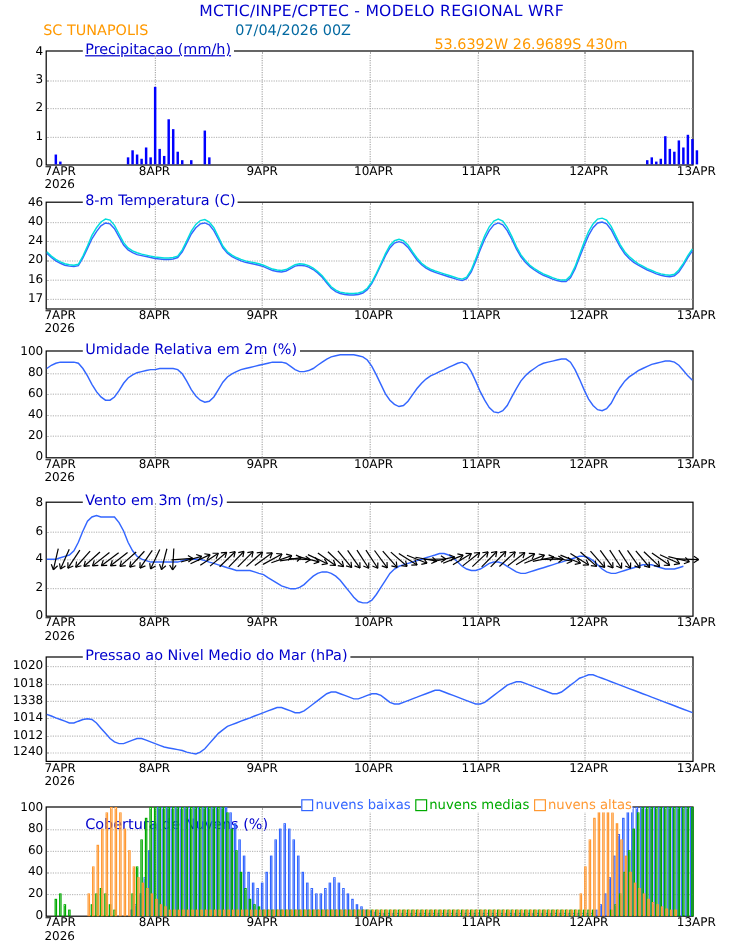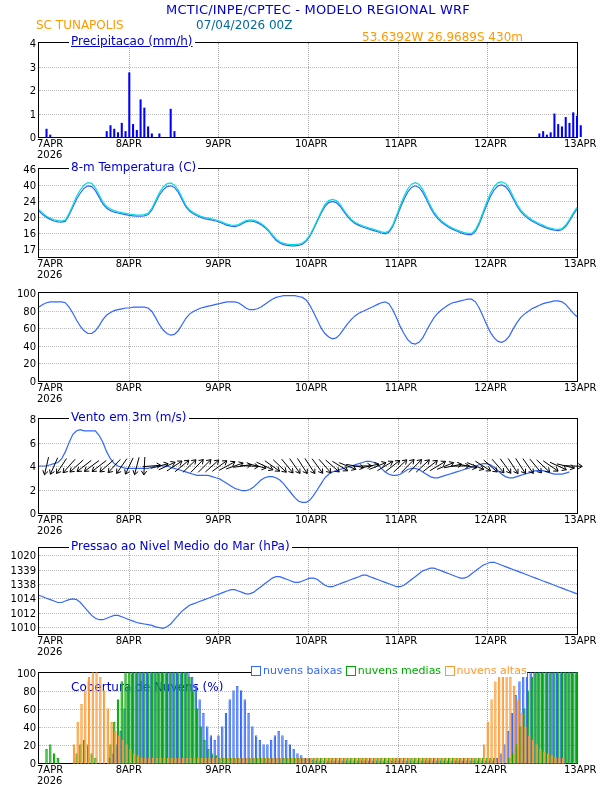--- a/index.html
+++ b/index.html
@@ -112,20 +112,21 @@
       <div class="tickx" style="left: 448.333px;"></div>
       <div class="xlab" style="left: 435.333px;">12APR</div>
       <div class="xlab" style="left: 525px;">13APR</div>
       <div class="xlab2">2026</div>
       <svg width="538" height="88">
         <path d="M0.0,42.0 L3.8,45.6 L7.5,48.4 L11.3,50.4 L15.0,52.0 L18.8,52.8 L22.6,53.2 L26.3,52.4 L30.1,46.0 L33.9,38.0 L37.6,30.0 L41.4,24.0 L45.1,19.2 L48.9,16.8 L52.7,17.6 L56.4,21.6 L60.2,28.4 L64.0,35.2 L67.7,39.2 L71.5,41.6 L75.2,43.2 L79.0,44.0 L82.8,44.8 L86.5,45.6 L90.3,46.4 L94.1,46.8 L97.8,47.2 L101.6,47.2 L105.3,46.8 L109.1,45.6 L112.9,40.8 L116.6,33.6 L120.4,26.0 L124.2,20.8 L127.9,17.6 L131.7,16.8 L135.4,18.4 L139.2,23.2 L143.0,30.4 L146.7,37.6 L150.5,42.0 L154.3,44.8 L158.0,46.8 L161.8,48.4 L165.5,49.6 L169.3,50.4 L173.1,51.2 L176.8,52.0 L180.6,53.2 L184.3,54.8 L188.1,56.4 L191.9,57.2 L195.6,57.6 L199.4,56.8 L203.2,54.8 L206.9,52.8 L210.7,52.0 L214.4,52.4 L218.2,53.6 L222.0,55.6 L225.7,58.4 L229.5,62.0 L233.3,66.8 L237.0,71.2 L240.8,74.0 L244.5,75.6 L248.3,76.4 L252.1,76.8 L255.8,76.8 L259.6,76.4 L263.4,75.2 L267.1,72.4 L270.9,67.2 L274.6,60.0 L278.4,52.0 L282.2,44.0 L285.9,37.6 L289.7,33.6 L293.5,32.4 L297.2,33.6 L301.0,37.2 L304.7,42.4 L308.5,47.6 L312.3,51.6 L316.0,54.4 L319.8,56.4 L323.6,58.0 L327.3,59.2 L331.1,60.4 L334.8,61.6 L338.6,62.8 L342.4,64.0 L346.1,64.8 L349.9,63.2 L353.7,57.6 L357.4,48.8 L361.2,39.2 L364.9,30.4 L368.7,23.2 L372.5,18.4 L376.2,16.8 L380.0,18.4 L383.7,23.2 L387.5,30.4 L391.3,38.4 L395.0,44.8 L398.8,49.6 L402.6,53.2 L406.3,56.0 L410.1,58.4 L413.8,60.4 L417.6,62.0 L421.4,63.6 L425.1,64.8 L428.9,65.6 L432.7,65.6 L436.4,62.4 L440.2,55.2 L443.9,45.6 L447.7,36.0 L451.5,27.2 L455.2,20.8 L459.0,16.8 L462.8,16.0 L466.5,17.6 L470.3,22.4 L474.0,29.6 L477.8,36.8 L481.6,42.4 L485.3,46.4 L489.1,49.6 L492.9,52.0 L496.6,54.0 L500.4,56.0 L504.1,57.6 L507.9,59.2 L511.7,60.4 L515.4,61.2 L519.2,61.6 L523.0,60.8 L526.7,57.6 L530.5,52.0 L534.2,45.6 L538.0,40.0 " fill="none" stroke="#3366ff" stroke-width="1.2"></path>
         <path d="M0.0,40.8 L3.8,44.4 L7.5,47.2 L11.3,49.2 L15.0,50.8 L18.8,51.6 L22.6,52.0 L26.3,51.2 L30.1,44.4 L33.9,36.0 L37.6,27.2 L41.4,20.8 L45.1,16.0 L48.9,13.6 L52.7,14.4 L56.4,18.8 L60.2,26.0 L64.0,33.2 L67.7,37.6 L71.5,40.0 L75.2,41.6 L79.0,42.8 L82.8,43.6 L86.5,44.4 L90.3,45.2 L94.1,45.6 L97.8,46.0 L101.6,46.0 L105.3,45.6 L109.1,44.4 L112.9,39.2 L116.6,31.6 L120.4,23.6 L124.2,18.0 L127.9,14.8 L131.7,14.0 L135.4,16.0 L139.2,20.8 L143.0,28.4 L146.7,36.0 L150.5,40.8 L154.3,43.6 L158.0,45.6 L161.8,47.2 L165.5,48.4 L169.3,49.2 L173.1,50.0 L176.8,50.8 L180.6,52.0 L184.3,53.6 L188.1,55.2 L191.9,56.0 L195.6,56.4 L199.4,55.6 L203.2,53.6 L206.9,51.6 L210.7,50.8 L214.4,51.2 L218.2,52.4 L222.0,54.4 L225.7,57.2 L229.5,60.8 L233.3,65.6 L237.0,70.0 L240.8,72.8 L244.5,74.4 L248.3,75.2 L252.1,75.6 L255.8,75.6 L259.6,75.2 L263.4,74.0 L267.1,71.2 L270.9,66.0 L274.6,58.8 L278.4,50.8 L282.2,42.4 L285.9,35.6 L289.7,31.6 L293.5,30.4 L297.2,31.6 L301.0,35.2 L304.7,40.8 L308.5,46.0 L312.3,50.4 L316.0,53.2 L319.8,55.2 L323.6,56.8 L327.3,58.0 L331.1,59.2 L334.8,60.4 L338.6,61.6 L342.4,62.8 L346.1,63.6 L349.9,62.0 L353.7,56.0 L357.4,46.8 L361.2,36.8 L364.9,27.6 L368.7,20.0 L372.5,15.2 L376.2,13.6 L380.0,15.2 L383.7,20.4 L387.5,28.0 L391.3,36.4 L395.0,43.2 L398.8,48.0 L402.6,52.0 L406.3,54.8 L410.1,57.2 L413.8,59.2 L417.6,60.8 L421.4,62.4 L425.1,63.6 L428.9,64.4 L432.7,64.4 L436.4,60.8 L440.2,53.2 L443.9,43.2 L447.7,33.2 L451.5,24.0 L455.2,17.6 L459.0,13.6 L462.8,12.8 L466.5,14.4 L470.3,19.6 L474.0,27.2 L477.8,34.8 L481.6,40.8 L485.3,44.8 L489.1,48.0 L492.9,50.8 L496.6,52.8 L500.4,54.8 L504.1,56.4 L507.9,58.0 L511.7,59.2 L515.4,60.0 L519.2,60.4 L523.0,59.6 L526.7,56.0 L530.5,50.4 L534.2,44.0 L538.0,38.4 " fill="none" stroke="#00dddd" stroke-width="1.2"></path>
       </svg>
     </div>
   <div class="panel" id="p2" style="top: 292px; height: 90px;">
+      <div class="ptitle" style="left: 30px; top: -9px;">Umidade Relativa em 2m (%)</div>
       <div class="ylab" style="top: 88px;">0</div>
       <div class="ticky" style="top: 70.4px;"></div>
       <div class="ylab" style="top: 70.4px;">20</div>
       <div class="ticky" style="top: 52.8px;"></div>
       <div class="ylab" style="top: 52.8px;">40</div>
       <div class="ticky" style="top: 35.2px;"></div>
       <div class="ylab" style="top: 35.2px;">60</div>
       <div class="ticky" style="top: 17.6px;"></div>
       <div class="ylab" style="top: 17.6px;">80</div>
       <div class="ylab" style="top: 0px;">100</div>
@@ -382,29 +383,29 @@
         <line x1="535.4624745624695" y1="49.10990805006089" x2="532.1583124453555" y2="45.53569307277864" stroke="#000" stroke-width="1"></line>
         <line x1="535.4624745624695" y1="49.10990805006089" x2="530.892367615319" y2="50.78520578228833" stroke="#000" stroke-width="1"></line>
         <line x1="525.2439948163518" y1="46.66511558773888" x2="543.2315296591727" y2="47.33488441226112" stroke="#000" stroke-width="1"></line>
         <line x1="543.2315296591727" y1="47.33488441226112" x2="539.2847996432163" y2="44.48605620032047" stroke="#000" stroke-width="1"></line>
         <line x1="543.2315296591727" y1="47.33488441226112" x2="539.0838689958596" y2="49.88231665316676" stroke="#000" stroke-width="1"></line>
       </svg>
     </div>
   <div class="panel" id="p4" style="top: 547px; height: 88px; text-align: center;">
       <div class="ptitle" style="left: 30px; top: -9px;">Pressao ao Nivel Medio do Mar (hPa)</div>
       <div class="ticky" style="top: 78.8333px;"></div>
-      <div class="ylab" style="top: 78.8333px;">1010</div>
+      <div class="ylab" style="top: 78.8333px;">1240</div>
       <div class="ticky" style="top: 64.5px;"></div>
       <div class="ylab" style="top: 64.5px;">1012</div>
       <div class="ticky" style="top: 50.1667px;"></div>
       <div class="ylab" style="top: 50.1667px;">1014</div>
       <div class="ticky" style="top: 35.8333px;"></div>
       <div class="ylab" style="top: 35.8333px;">1338</div>
       <div class="ticky" style="top: 21.5px;"></div>
-      <div class="ylab" style="top: 21.5px;">1339</div>
+      <div class="ylab" style="top: 21.5px;">1018</div>
       <div class="ticky" style="top: 7.16667px;"></div>
       <div class="ylab" style="top: 7.16667px;">1020</div>
       <div class="xlab" style="left: -2px;">7APR</div>
       <div class="tickx" style="left: 89.6667px;"></div>
       <div class="xlab" style="left: 76.6667px;">8APR</div>
       <div class="tickx" style="left: 179.333px;"></div>
       <div class="xlab" style="left: 166.333px;">9APR</div>
       <div class="tickx" style="left: 269px;"></div>
       <div class="xlab" style="left: 256px;">10APR</div>
       <div class="tickx" style="left: 358.667px;"></div>

